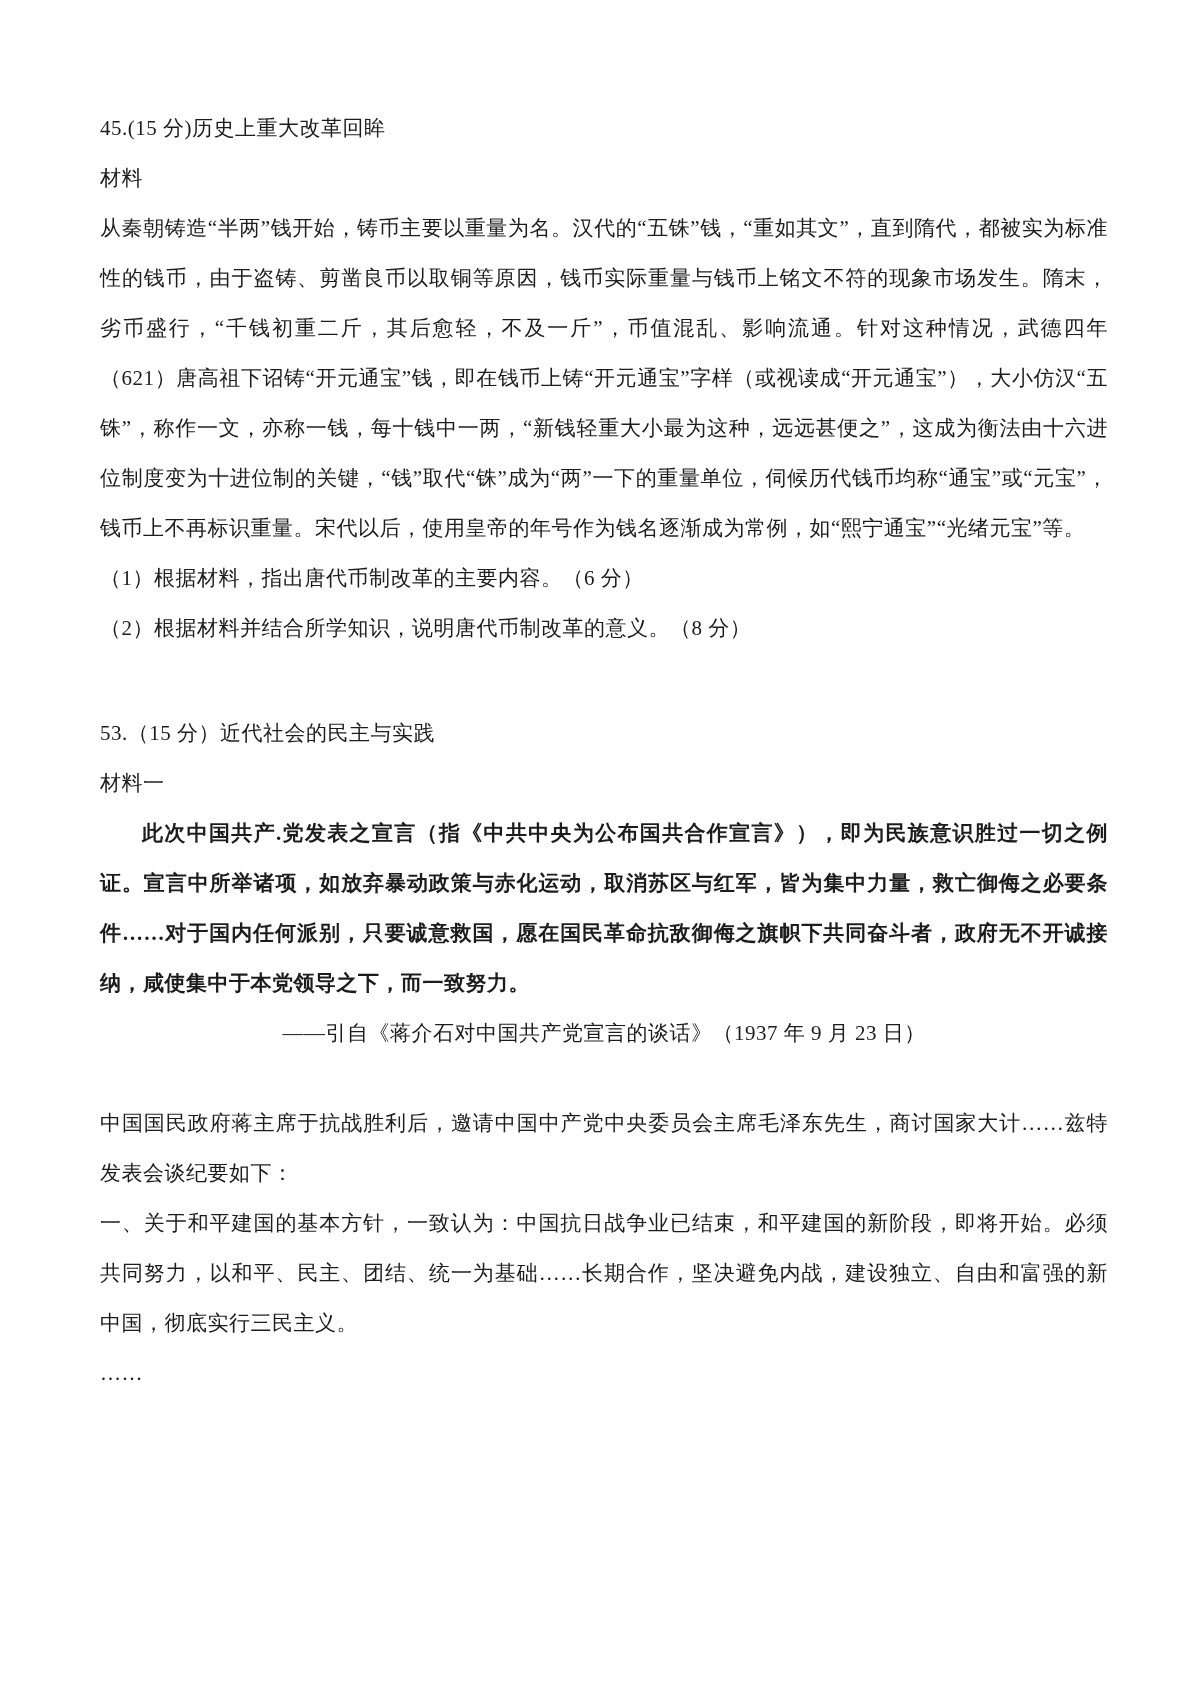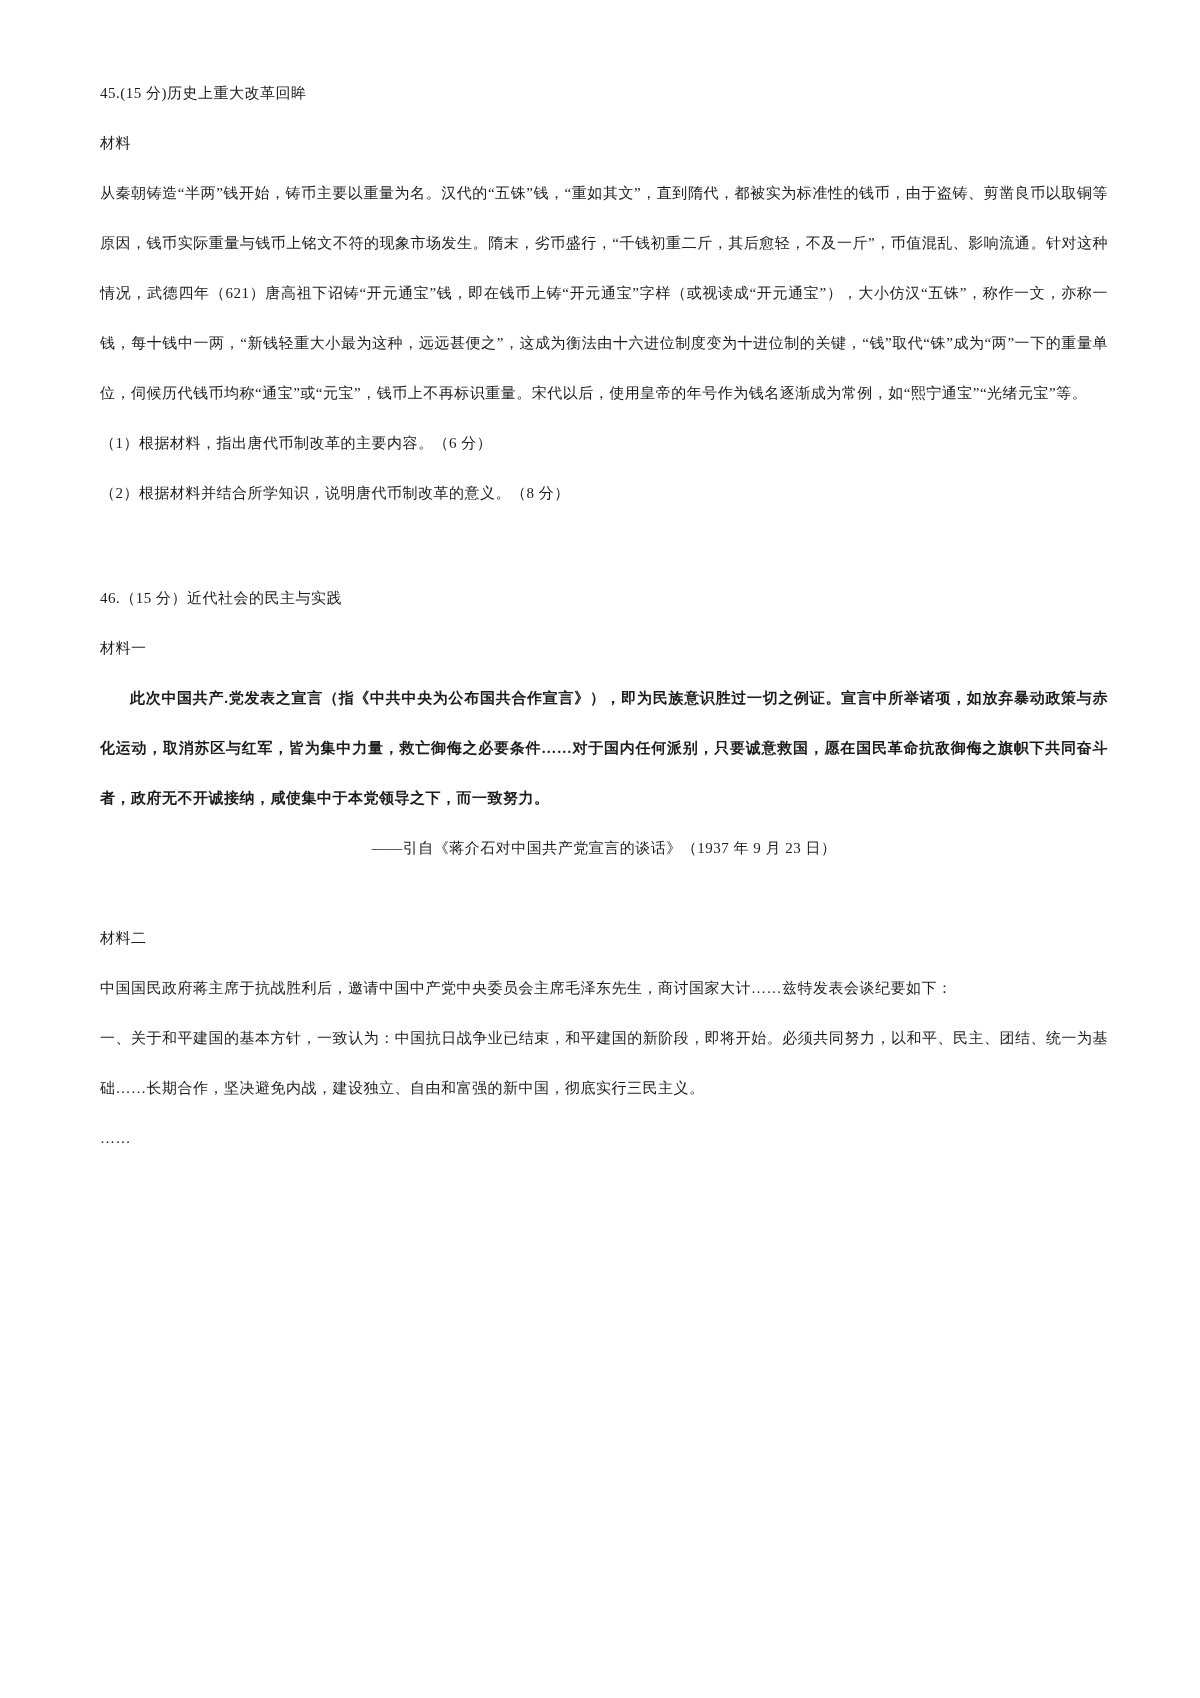--- a/index.html
+++ b/index.html
@@ -11,22 +11,22 @@
     width: 1200px;
     height: 1698px;
     overflow: hidden;
     font-family: "Liberation Serif", "DejaVu Serif", serif;
     color: #1c1c1c;
   }
   .page {
     box-sizing: border-box;
     width: 1200px;
     height: 1278px;
-    padding: 68px 92px 0 100px;
-    font-size: 15px;
+    padding: 103px 92px 0 100px;
+    font-size: 21px;
     line-height: 50px;
     letter-spacing: 0.5px;
   }
   .page p {
     margin: 0;
     padding: 0;
   }
   .para {
     text-align: justify;
   }
@@ -60,26 +60,25 @@
     <p class="line">45.(15 分)历史上重大改革回眸</p>
     <p class="line">材料</p>
     <p class="para">从秦朝铸造“半两”钱开始，铸币主要以重量为名。汉代的“五铢”钱，“重如其文”，直到隋代，都被实为标准性的钱币，由于盗铸、剪凿良币以取铜等原因，钱币实际重量与钱币上铭文不符的现象市场发生。隋末，劣币盛行，“千钱初重二斤，其后愈轻，不及一斤”，币值混乱、影响流通。针对这种情况，武德四年（621）唐高祖下诏铸“开元通宝”钱，即在钱币上铸“开元通宝”字样（或视读成“开元通宝”），大小仿汉“五铢”，称作一文，亦称一钱，每十钱中一两，“新钱轻重大小最为这种，远远甚便之”，这成为衡法由十六进位制度变为十进位制的关键，“钱”取代“铢”成为“两”一下的重量单位，伺候历代钱币均称“通宝”或“元宝”，钱币上不再标识重量。宋代以后，使用皇帝的年号作为钱名逐渐成为常例，如“熙宁通宝”“光绪元宝”等。</p>
     <p class="line">（1）根据材料，指出唐代币制改革的主要内容。（6 分）</p>
     <p class="line">（2）根据材料并结合所学知识，说明唐代币制改革的意义。（8 分）</p>
   </section>
 
   <div class="gap-section"></div>
 
   <section>
-    <p class="line">46.（15 分）近代社会的民主与实践</p>
+    <p class="line">53.（15 分）近代社会的民主与实践</p>
     <p class="line">材料一</p>
     <p class="para indent-first">此次中国共产.党发表之宣言（指《中共中央为公布国共合作宣言》），即为民族意识胜过一切之例证。宣言中所举诸项，如放弃暴动政策与赤化运动，取消苏区与红军，皆为集中力量，救亡御侮之必要条件……对于国内任何派别，只要诚意救国，愿在国民革命抗敌御侮之旗帜下共同奋斗者，政府无不开诚接纳，咸使集中于本党领导之下，而一致努力。</p>
     <p class="line indent-source">——引自《蒋介石对中国共产党宣言的谈话》（1937 年 9 月 23 日）</p>
 
     <div class="gap-material"></div>
 
-    <p class="line">材料二</p>
     <p class="para">中国国民政府蒋主席于抗战胜利后，邀请中国中产党中央委员会主席毛泽东先生，商讨国家大计……兹特发表会谈纪要如下：</p>
     <p class="para">一、关于和平建国的基本方针，一致认为：中国抗日战争业已结束，和平建国的新阶段，即将开始。必须共同努力，以和平、民主、团结、统一为基础……长期合作，坚决避免内战，建设独立、自由和富强的新中国，彻底实行三民主义。</p>
     <p class="line">……</p>
   </section>
 
 </div>
 
 </body></html>

